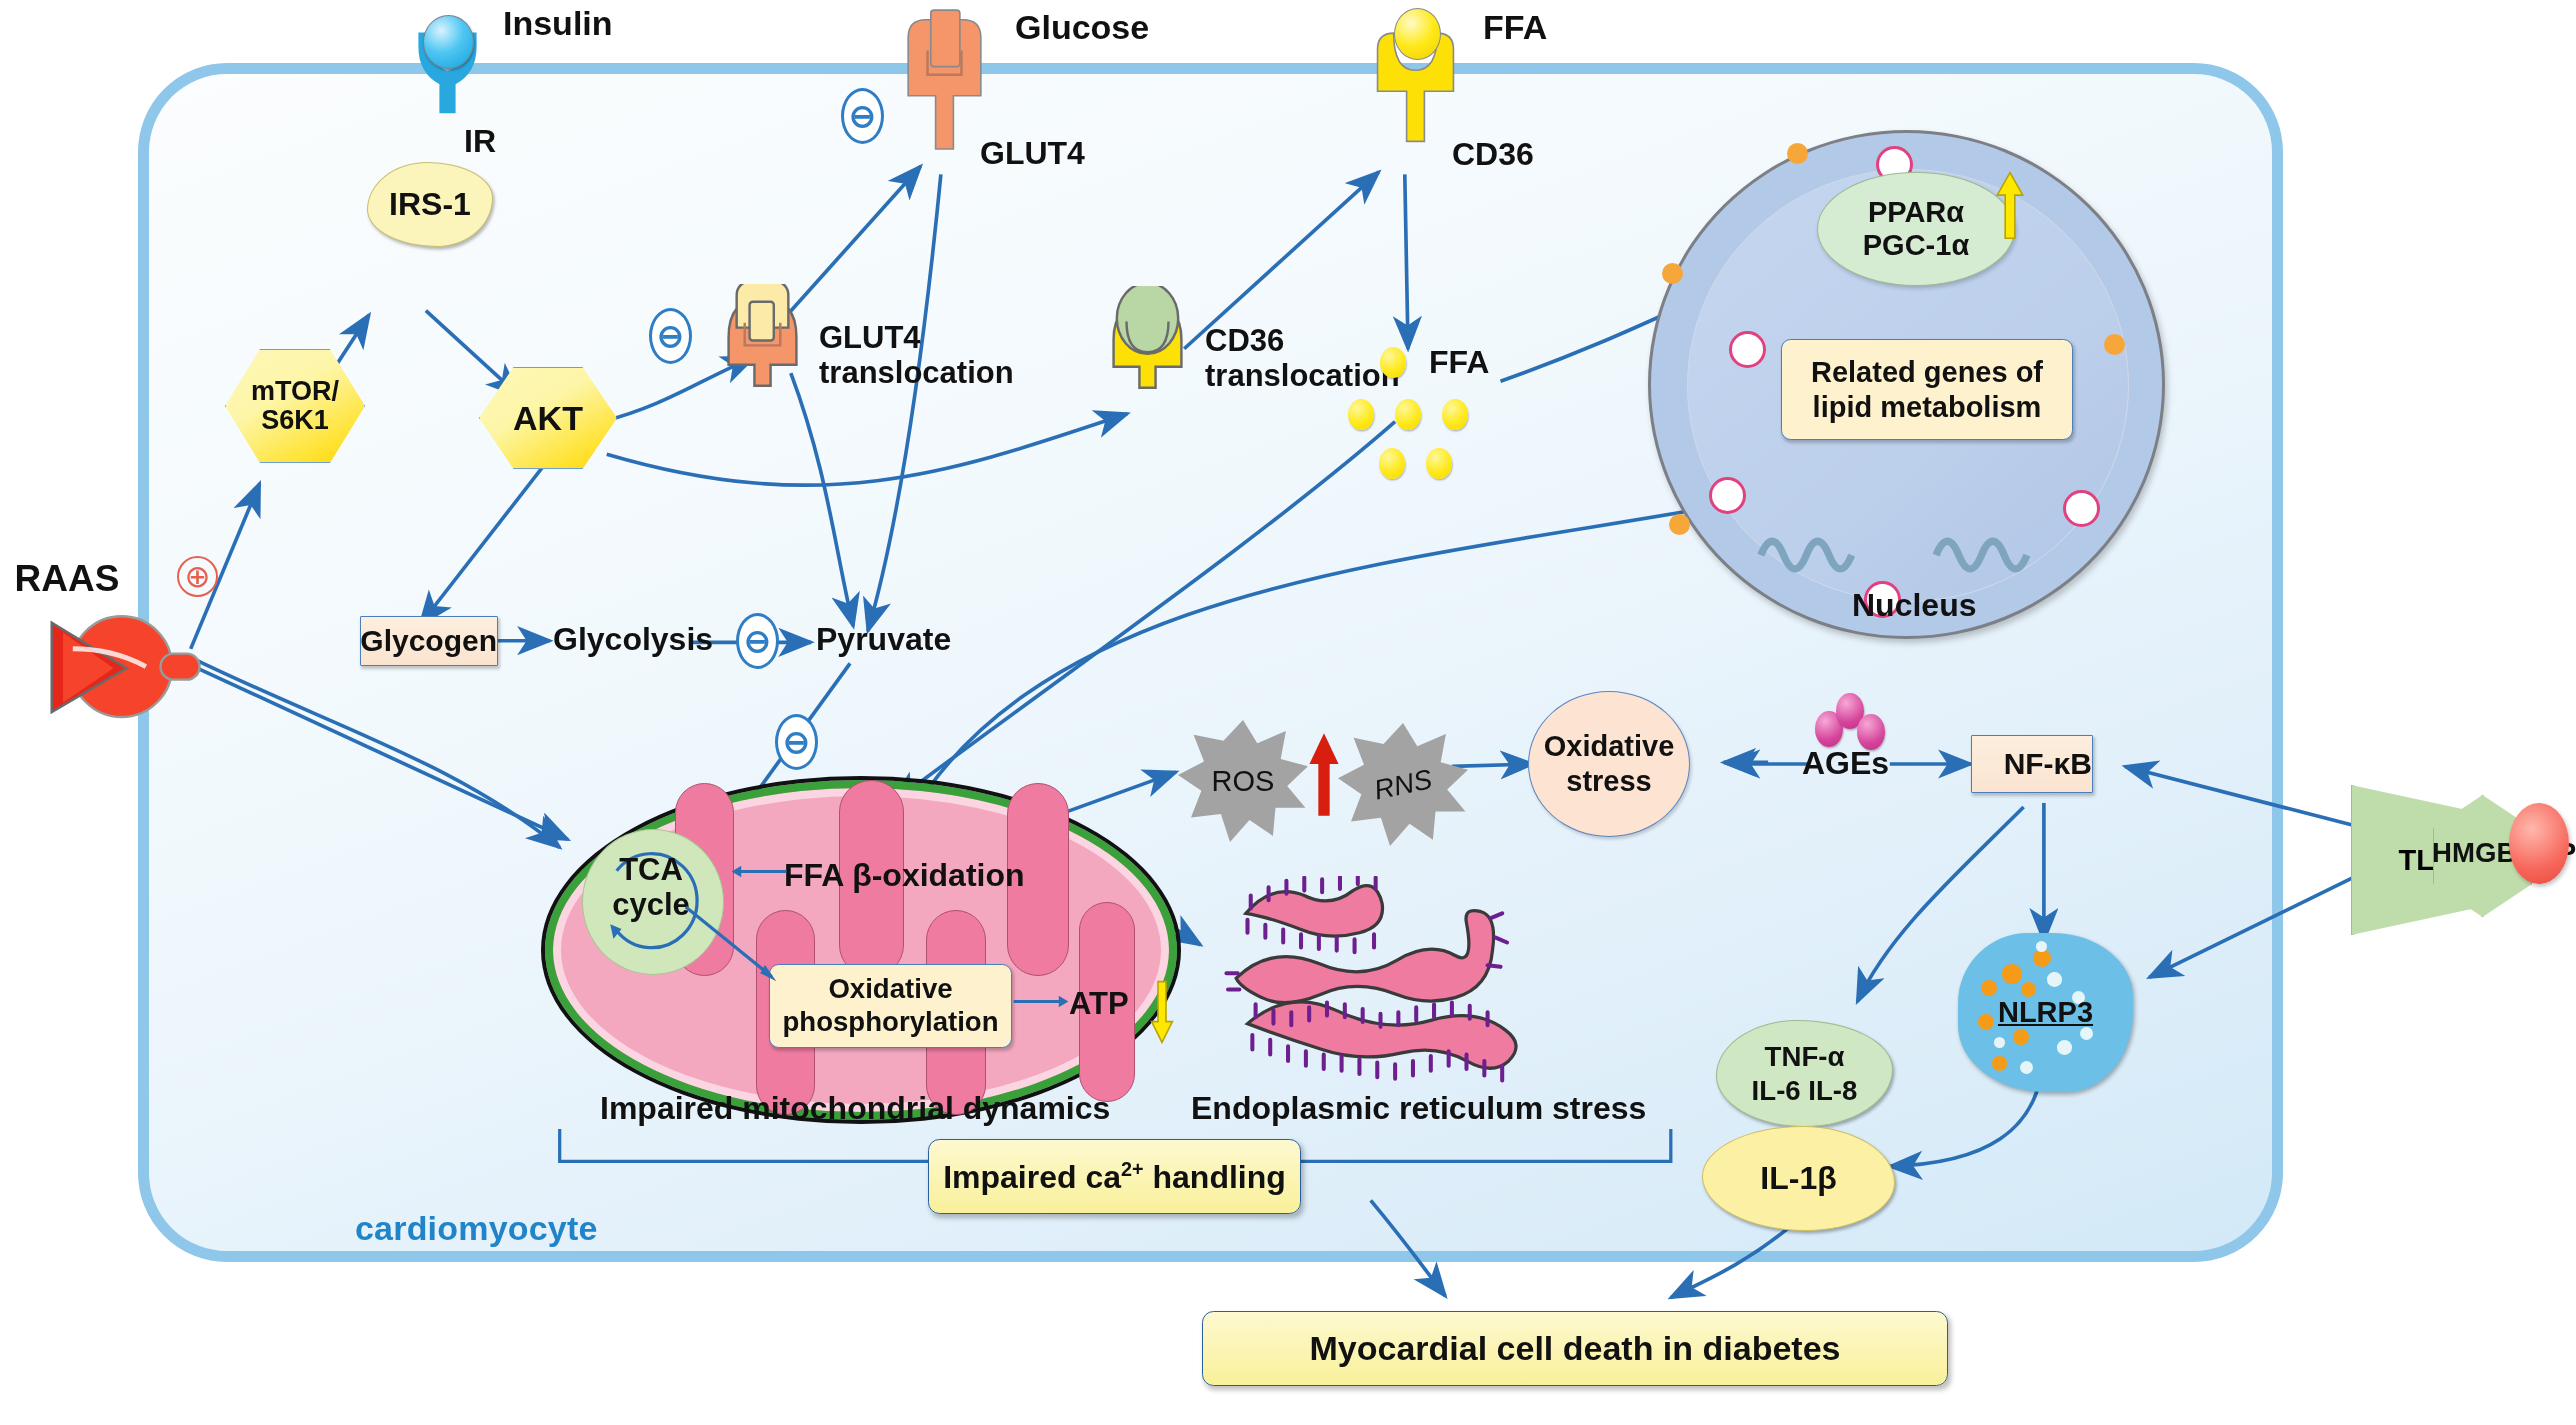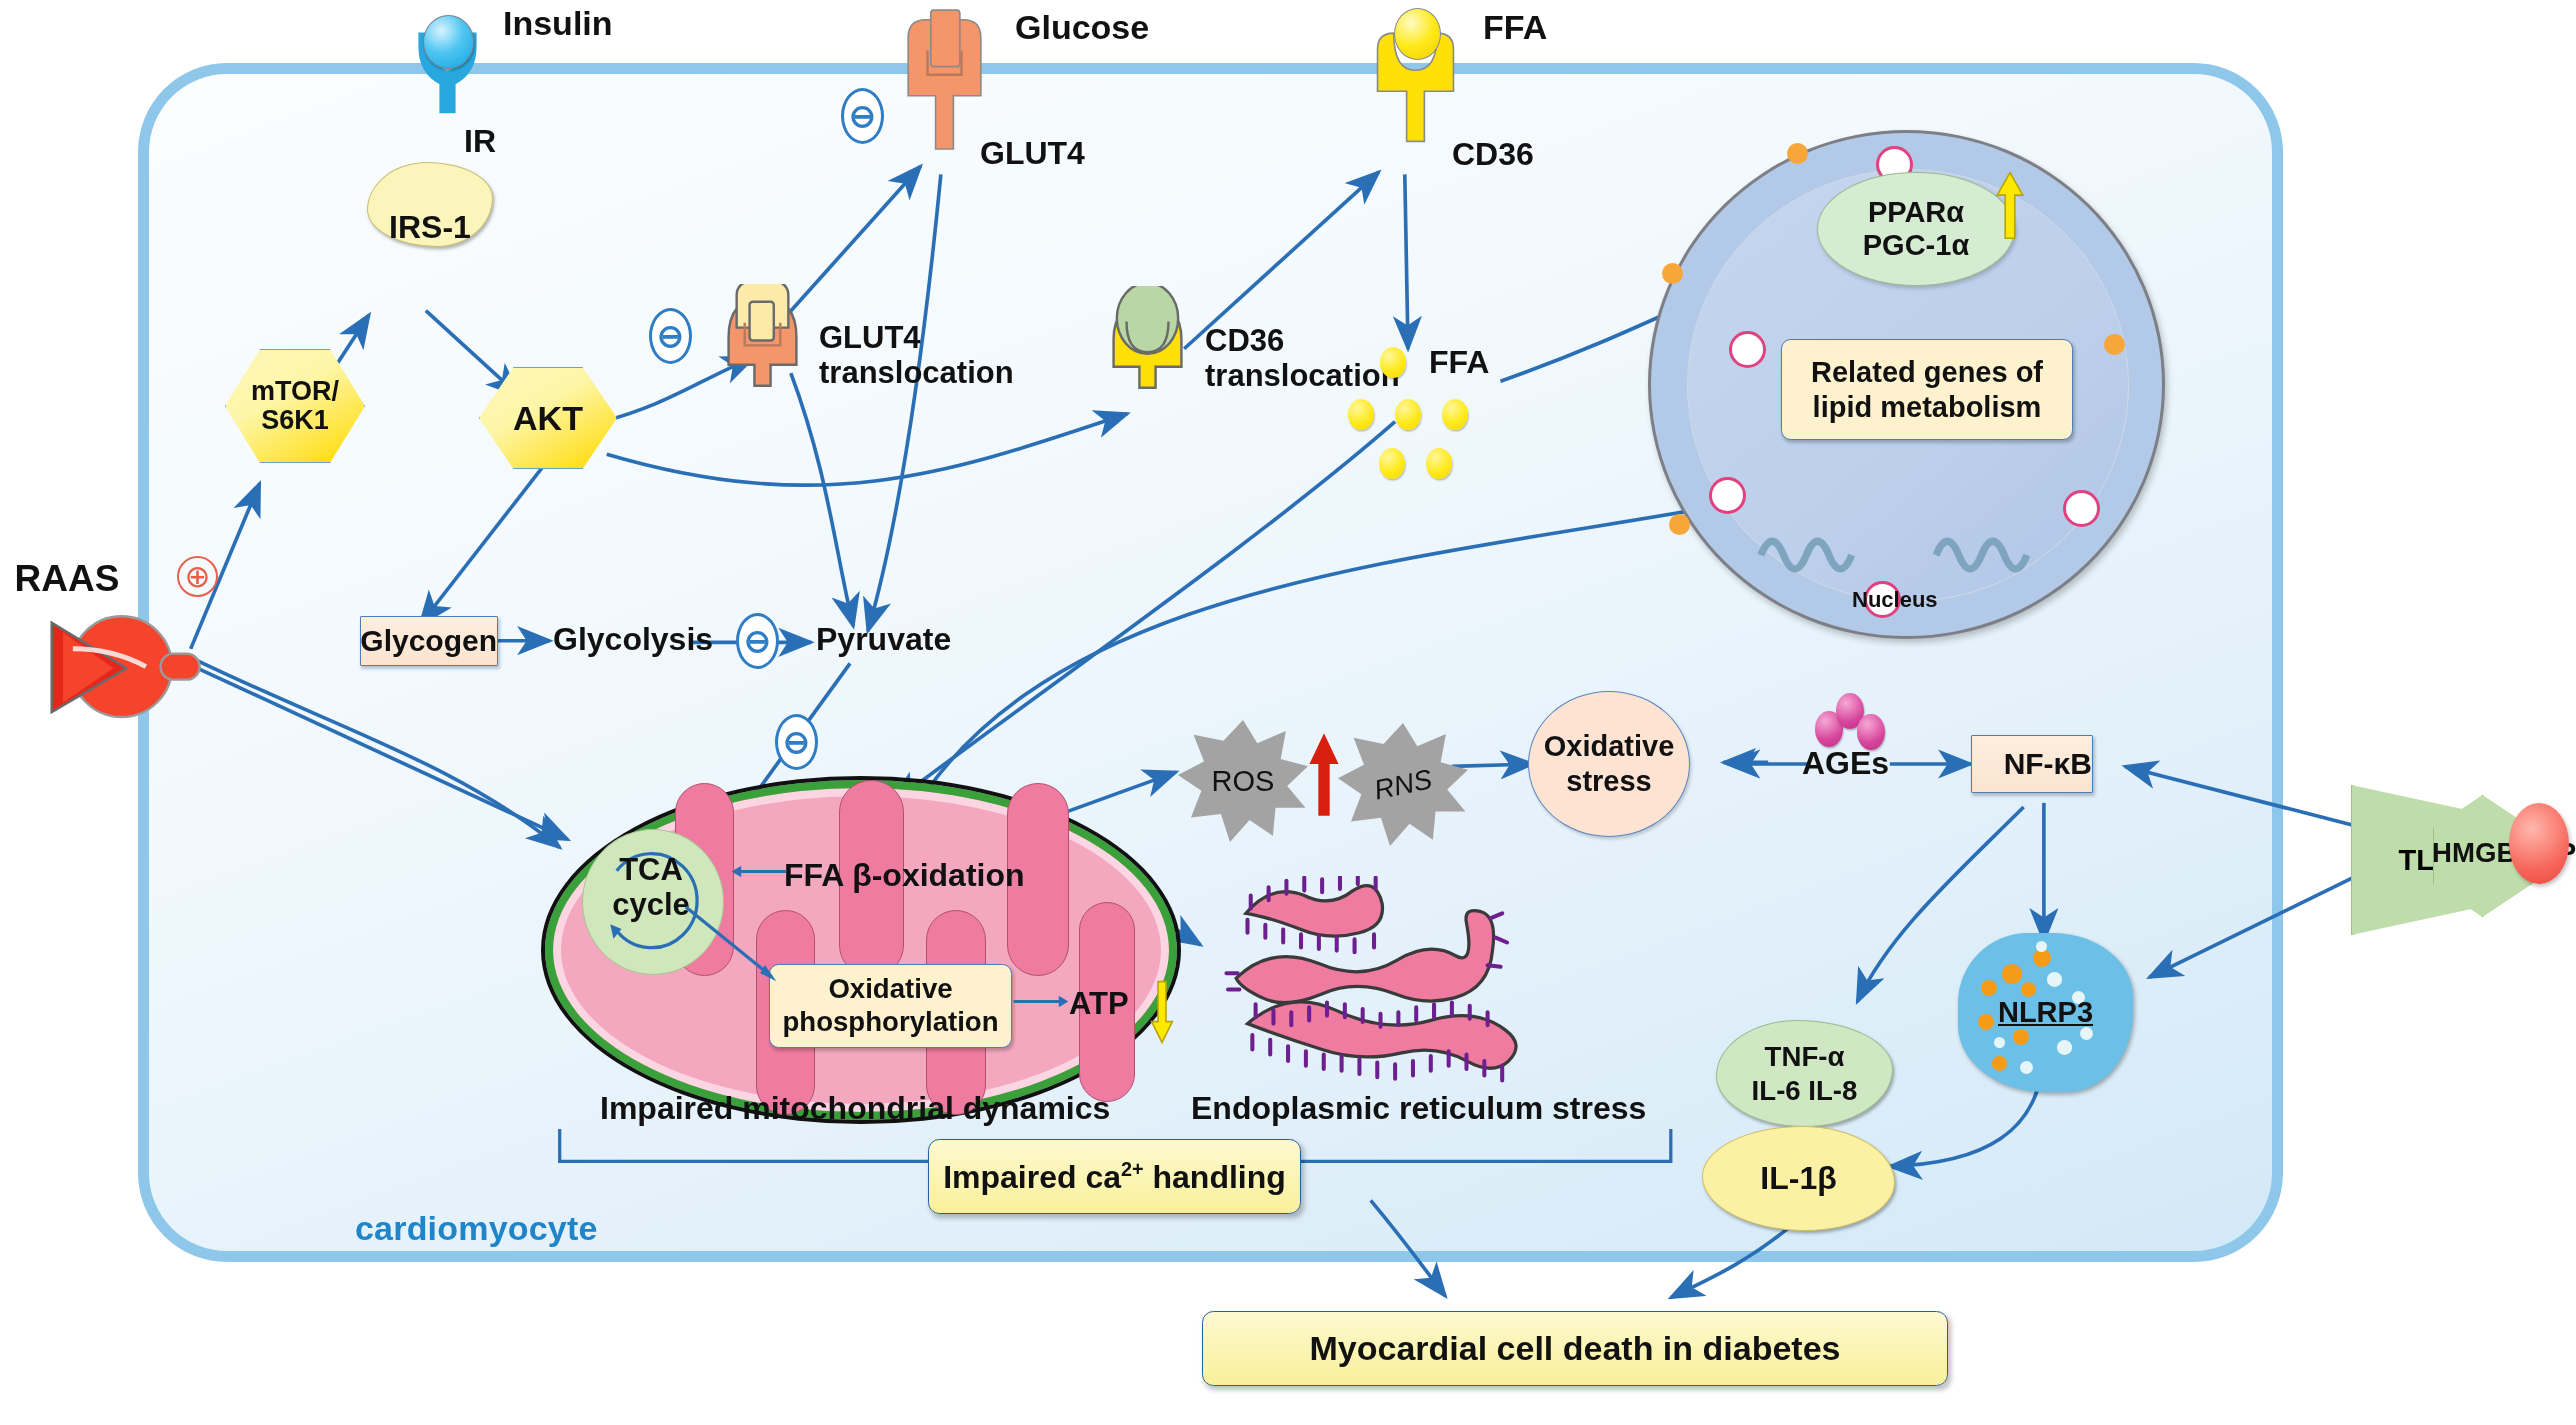--- a/index.html
+++ b/index.html
@@ -24,21 +24,20 @@
   
   .node{position:absolute;display:flex;align-items:center;justify-content:center;
         text-align:center;box-sizing:border-box;color:#111;}
   .lbl{position:absolute;color:#111;font-weight:bold;white-space:nowrap;}
 
   .blob{
     background:#fbf4bb;border:1.6px solid #c9bf72;
     border-radius:48% 52% 44% 56% / 56% 42% 58% 44%;
     box-shadow:1.6px 2.4px 3.2px rgba(0,0,0,.28);
     font-weight:bold;
-    align-items:flex-end;
   }
   .hexagon{
     background:linear-gradient(150deg,#fdf7b8 0%,#fdf6a8 40%,#ffe22e 82%,#ffd400 100%);
     border:1.6px solid #6f9fd0;font-weight:bold;
     clip-path:polygon(25% 0%,75% 0%,100% 50%,75% 100%,25% 100%,0% 50%);
     box-shadow:1.6px 2.4px 3.2px rgba(0,0,0,.25);
   }
   .rbox{
     background:linear-gradient(180deg,#fdeede 0%,#fae4d0 100%);
     border:1.6px solid #4a7fbd;border-radius:1px;font-weight:bold;
@@ -364,21 +363,21 @@
     <div class="pore" style="left:213px;top:448px;"></div>
     <div class="pore orange" style="left:136px;top:9.7px;"></div>
     <div class="pore orange" style="left:11.4px;top:130px;"></div>
     <div class="pore orange" style="left:453px;top:201px;"></div>
     <div class="pore orange" style="left:18px;top:381px;"></div>
 
     <svg style="position:absolute;left:105px;top:375px;" width="292" height="73" viewBox="0 0 360 90">
       <path d="M6,58 q14,-34 28,0 q14,34 28,0 q14,-34 28,0 q14,34 28,0" fill="none" stroke="#7fa4be" stroke-width="9"></path>
       <path d="M222,58 q14,-34 28,0 q14,34 28,0 q14,-34 28,0 q14,34 28,0" fill="none" stroke="#7fa4be" stroke-width="9"></path>
     </svg>
-    <div class="lbl" style="left:201px;top:454px;font-size:22px;">Nucleus</div>
+    <div class="lbl" style="left:201px;top:454px;font-size:32px;">Nucleus</div>
   </div>
 
   <div class="node" style="left:1817px;top:172px;width:198px;height:114px;border-radius:50%;
        background:#d5ecd2;border:1.6px solid #9dbb90;box-shadow:1.6px 2.4px 4px rgba(0,0,0,.2);
        font-size:29px;flex-direction:column;line-height:1.15;font-weight:bold;">
     <span>PPARα</span>
     <span>PGC-1α</span>
   </div>
 
   <svg class="updown" style="left:1994px;top:169px;" width="32" height="73" viewBox="0 0 40 90">

